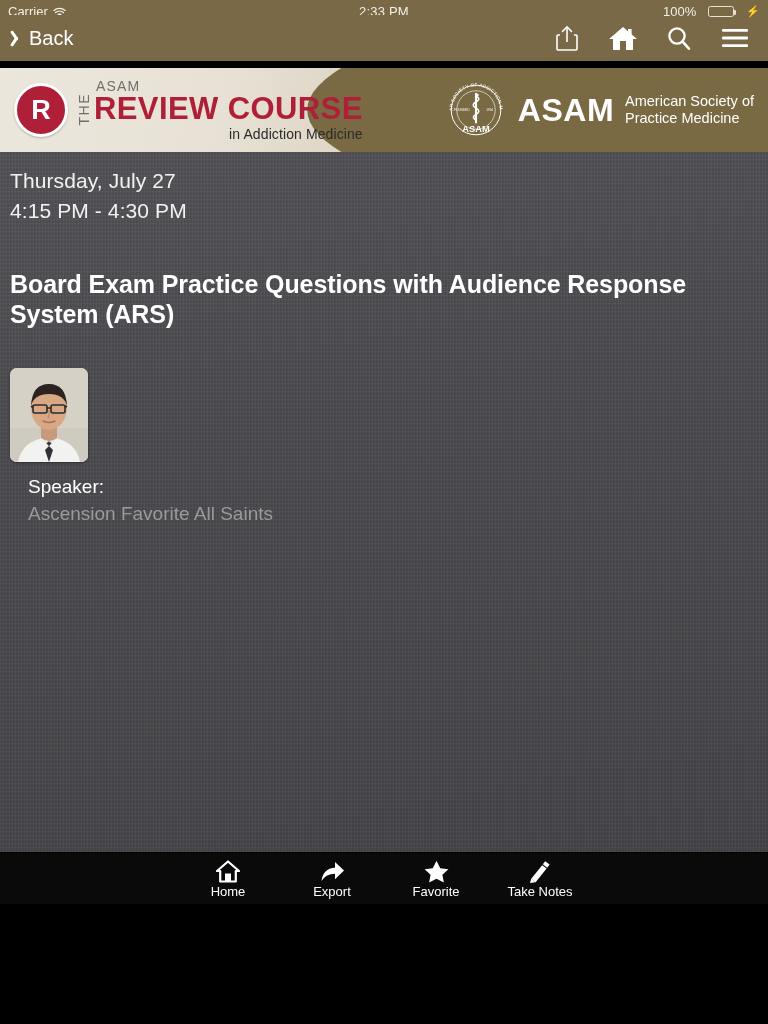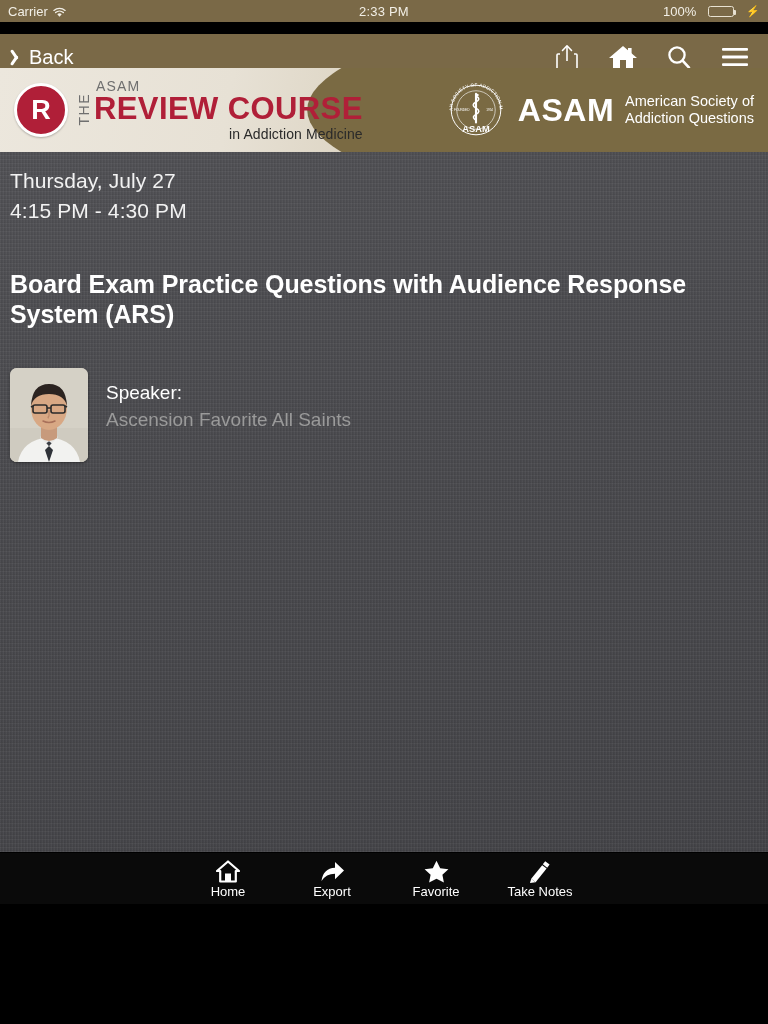--- a/index.html
+++ b/index.html
@@ -30,21 +30,21 @@
   }
   .batt::after {
     content:""; position:absolute; right:-3px; top:3px; width:2px; height:5px;
     background:#e8e2d2; border-radius:0 1px 1px 0;
   }
   .batt-fill { height:100%; width:100%; background:#4cd964; border-radius:1px; }
   .bolt { font-size:11px; color:#e8e2d2; line-height:1; }
 
   
   .navbar {
-    position:absolute; top:34px; left:0; width:768px; height:46px;
+    position:absolute; top:15px; left:0; width:768px; height:46px;
     background:#7a6947;
     display:flex; align-items:center;
   }
   .back-btn {
     display:flex; align-items:center; gap:6px;
     color:#ffffff; font-size:20px; padding-left:12px; cursor:pointer;
   }
   .chev { display:inline-block; width:11px; height:18px; position:relative; }
   .chev::before, .chev::after {
     content:""; position:absolute; left:4px; width:3px; height:11px; background:#fff; border-radius:2px;
@@ -108,21 +108,21 @@
     padding:14px 10px 16px 10px;
     overflow:hidden;
   }
   .sess-date, .sess-time {
     color:#f2f2f2; font-size:21px; line-height:1.42; letter-spacing:.1px;
   }
   .sess-title {
     color:#ffffff; font-size:25px; font-weight:bold; line-height:1.22;
     margin-top:43px; letter-spacing:-.1px; max-width:690px;
   }
-  .speaker-row { display:flex; margin-top:38px; }
+  .speaker-row { display:flex; margin-top:38px;flex-direction:column; }
   .photo {
     width:78px; height:94px; border-radius:7px; overflow:hidden;
     background:#cfcabf; flex:0 0 auto; position:relative;
     box-shadow:0 1px 3px rgba(0,0,0,.4);
   }
   .photo svg { display:block; width:100%; height:100%; }
   .speaker-info { margin-left:18px; padding-top:11px; }
   .sp-label { color:#ffffff; font-size:19px; line-height:1.45; }
   .sp-name { color:#ffffff; font-size:19px; font-weight:bold; line-height:1.5; }
   .sp-org { color:#9a9a9a; font-size:19px; line-height:1.5; }
@@ -237,21 +237,21 @@
           <text x="27" y="52" font-size="5" fill="#ffffff" text-anchor="middle" font-family="Liberation Sans, sans-serif">FOUNDED</text>
           <text x="72" y="52" font-size="5" fill="#ffffff" text-anchor="middle" font-family="Liberation Sans, sans-serif">1954</text>
           <line x1="50" y1="24" x2="50" y2="70" stroke="#ffffff" stroke-width="3.4" stroke-linecap="round"></line>
           <path d="M50 28 q9 4 0 9 q-9 5 0 10 q9 5 0 10 q-7 4 -2 8" stroke="#ffffff" stroke-width="2.6" fill="none" stroke-linecap="round"></path>
           <circle cx="52" cy="26" r="2.4" fill="#ffffff"></circle>
         </svg>
       </span>
       <span class="asam-word">ASAM</span>
       <span class="asam-full">
         <div>American Society of</div>
-        <div>Addiction Questions</div>
+        <div>Practice Medicine</div>
       </span>
     </div>
   </div>
 
   <div class="content">
     <div class="sess-date">Thursday, July 27</div>
     <div class="sess-time">4:15 PM - 4:30 PM</div>
 
     <div class="sess-title">Board Exam Practice Questions with Audience Response System (ARS)</div>
 

